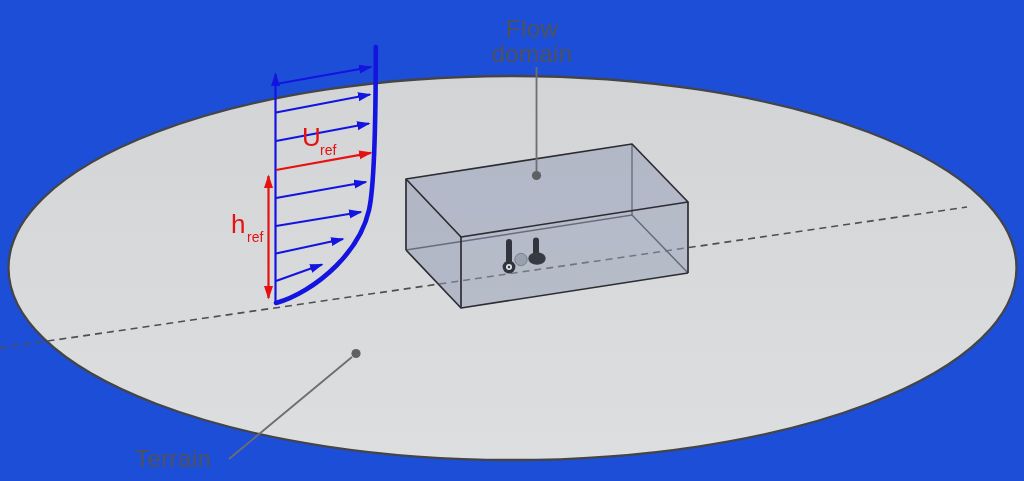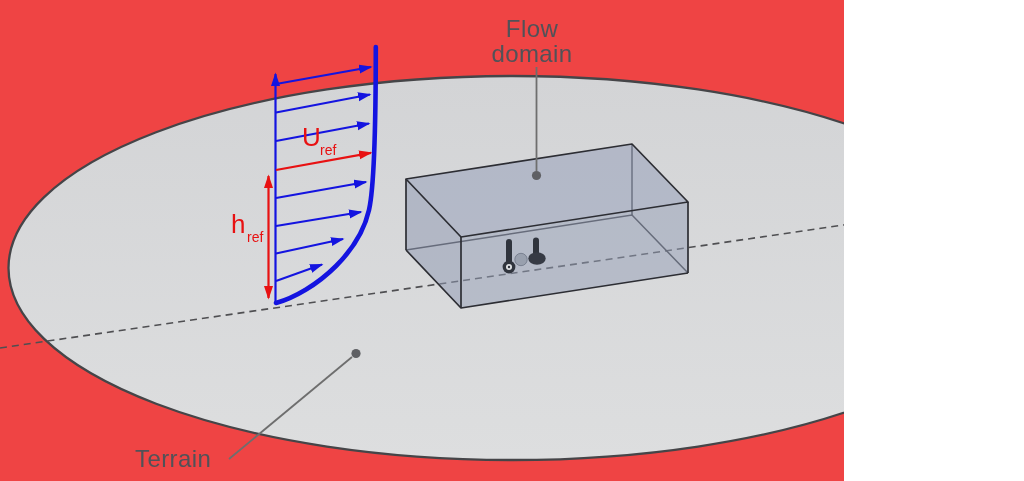--- a/index.html
+++ b/index.html
@@ -3,23 +3,23 @@
 <meta charset="utf-8">
 <style>
   html, body {
     margin: 0;
     padding: 0;
     background: #ffffff;
     font-family: "Liberation Sans", sans-serif;
   }
   .stage {
     position: relative;
-    width: 844px;
+    width: 1024px;
     height: 481px;
-    background: #ef4444;
+    background: #1d4ed8;
     overflow: hidden;
   }
   svg { display: block; }
 
   
   .terrain-outline   { stroke: #454548; stroke-width: 2.3; }
   .centerline        { stroke: #4f4f52; stroke-width: 1.6; stroke-dasharray: 7 5; fill: none; }
   .box-edge          { stroke: #2c2d33; stroke-width: 1.7; fill: none; stroke-linejoin: round; }
   .box-edge-hidden   { stroke: #3a3b40; stroke-width: 1.5; fill: none; }
   .face-top          { fill: rgba(151,161,186,0.55); }

